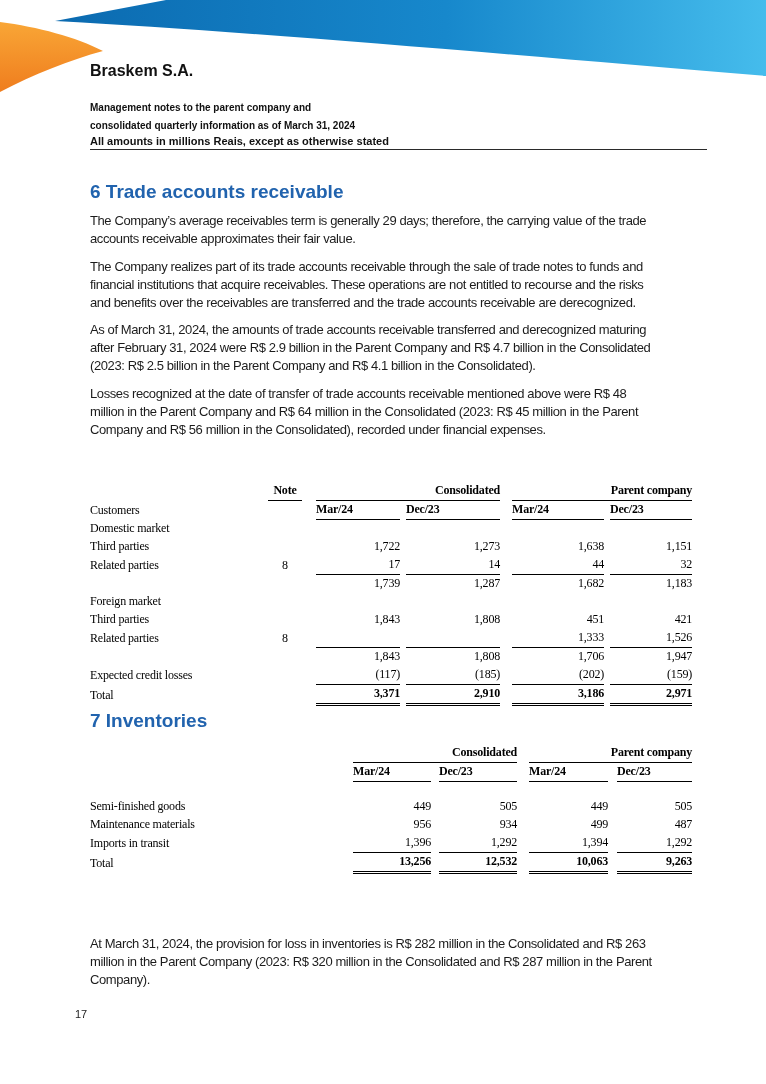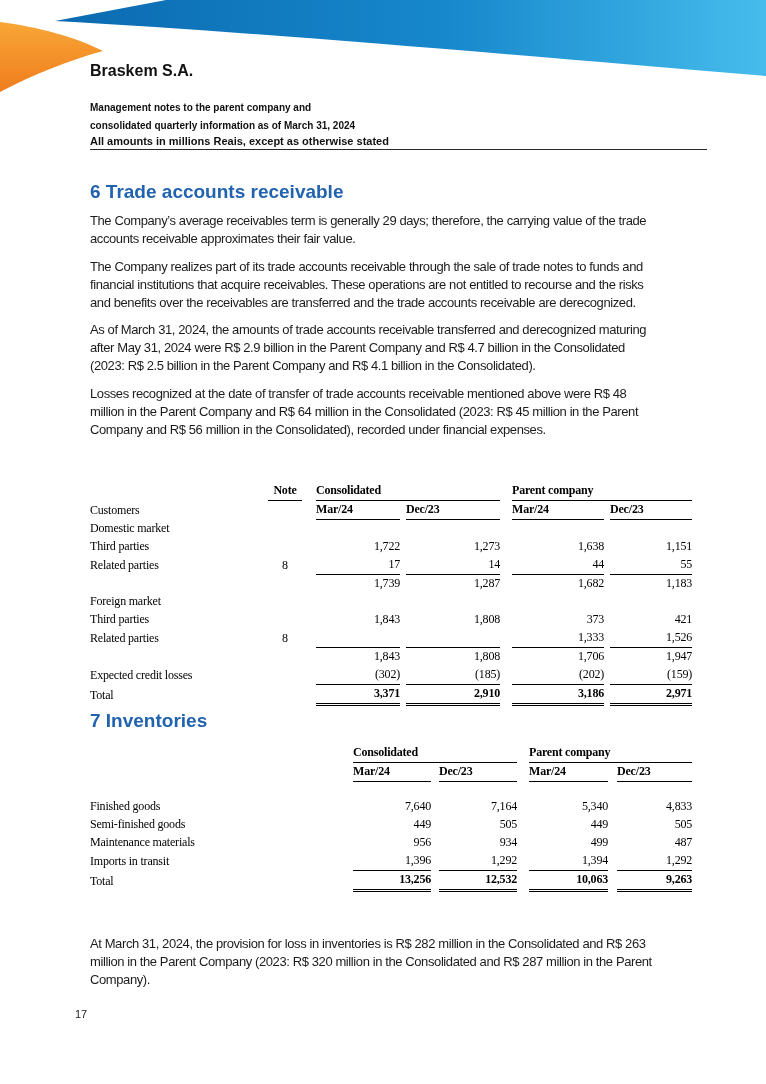--- a/index.html
+++ b/index.html
@@ -26,21 +26,21 @@
     border-collapse:collapse; table-layout:fixed; width:602px;
     font-family:"Liberation Serif", serif; font-size:12px;
     letter-spacing:-0.2px; color:#000;
   }
   table.fin td { height:16px; vertical-align:bottom; padding:0 0 2px 0; white-space:nowrap; overflow:visible; }
   table.fin tr.gaprow td { height:14px; }
   td.num { text-align:right; }
   td.ind { padding-left:10px; }
   td.noteh { text-align:center; font-weight:bold; border-bottom:1px solid #000; }
   td.notev { text-align:center; }
-  td.grp { text-align:left; font-weight:bold; border-bottom:1px solid #000; }
+  td.grp { text-align:right; font-weight:bold; border-bottom:1px solid #000; }
   td.per { text-align:left; font-weight:bold; border-bottom:1px solid #000; }
   td.ul { border-bottom:1px solid #000; }
   td.dul { border-bottom:3px double #000; }
   td.b { font-weight:bold;text-align:right; }
 </style>
 </head>
 <body>
 
 <div class="page">
 
@@ -66,21 +66,21 @@
   <div class="abs hdr-sub">All amounts in millions Reais, except as otherwise stated</div>
   <div class="abs hdr-rule"></div>
 
   <div class="abs sec-head" style="top:181px">6 Trade accounts receivable</div>
   <div class="abs para" style="top:212px">The Company’s average receivables term is generally 29 days; therefore, the carrying value of the trade
 accounts receivable approximates their fair value.</div>
   <div class="abs para" style="top:258px">The Company realizes part of its trade accounts receivable through the sale of trade notes to funds and
 financial institutions that acquire receivables. These operations are not entitled to recourse and the risks
 and benefits over the receivables are transferred and the trade accounts receivable are derecognized.</div>
   <div class="abs para" style="top:321px">As of March 31, 2024, the amounts of trade accounts receivable transferred and derecognized maturing
-after May 31, 2024 were R$ 2.9 billion in the Parent Company and R$ 4.7 billion in the Consolidated
+after February 31, 2024 were R$ 2.9 billion in the Parent Company and R$ 4.7 billion in the Consolidated
 (2023: R$ 2.5 billion in the Parent Company and R$ 4.1 billion in the Consolidated).</div>
   <div class="abs para" style="top:385px">Losses recognized at the date of transfer of trade accounts receivable mentioned above were R$ 48
 million in the Parent Company and R$ 64 million in the Consolidated (2023: R$ 45 million in the Parent
 Company and R$ 56 million in the Consolidated), recorded under financial expenses.</div>
 
   <table class="fin abs" style="left:90px; top:482px;">
     <colgroup>
       <col style="width:178px">
         <col style="width:34px">
         <col style="width:14px">
@@ -140,21 +140,21 @@
     <tr>
       <td class="ind">Related parties</td>
       <td class="notev">8</td>
           <td></td>
       <td class="num ul">17</td>
           <td></td>
       <td class="num ul">14</td>
           <td></td>
       <td class="num ul">44</td>
           <td></td>
-      <td class="num ul">55</td>
+      <td class="num ul">32</td>
     </tr>
     <tr>
       <td></td>
       <td></td>
           <td></td>
       <td class="num">1,739</td>
           <td></td>
       <td class="num">1,287</td>
           <td></td>
       <td class="num">1,682</td>
@@ -174,21 +174,21 @@
       <td class="num"></td>
     </tr>
     <tr>
       <td class="ind">Third parties</td>
       <td></td>
           <td></td>
       <td class="num">1,843</td>
           <td></td>
       <td class="num">1,808</td>
           <td></td>
-      <td class="num">373</td>
+      <td class="num">451</td>
           <td></td>
       <td class="num">421</td>
     </tr>
     <tr>
       <td class="ind">Related parties</td>
       <td class="notev">8</td>
           <td></td>
       <td class="num ul"></td>
           <td></td>
       <td class="num ul"></td>
@@ -206,21 +206,21 @@
       <td class="num">1,808</td>
           <td></td>
       <td class="num">1,706</td>
           <td></td>
       <td class="num">1,947</td>
     </tr>
     <tr>
       <td>Expected credit losses</td>
       <td></td>
           <td></td>
-      <td class="num ul">(302)</td>
+      <td class="num ul">(117)</td>
           <td></td>
       <td class="num ul">(185)</td>
           <td></td>
       <td class="num ul">(202)</td>
           <td></td>
       <td class="num ul">(159)</td>
     </tr>
     <tr>
       <td>Total</td>
       <td></td>
@@ -263,30 +263,20 @@
       <td class="per">Dec/23</td>
       <td></td>
       <td class="per">Mar/24</td>
       <td></td>
       <td class="per">Dec/23</td>
     </tr>
     <tr class="gaprow">
           <td colspan="8"></td>
         </tr>
     <tr>
-      <td>Finished goods</td>
-      <td class="num">7,640</td>
-          <td></td>
-      <td class="num">7,164</td>
-          <td></td>
-      <td class="num">5,340</td>
-          <td></td>
-      <td class="num">4,833</td>
-    </tr>
-    <tr>
       <td>Semi-finished goods</td>
       <td class="num">449</td>
           <td></td>
       <td class="num">505</td>
           <td></td>
       <td class="num">449</td>
           <td></td>
       <td class="num">505</td>
     </tr>
     <tr>

